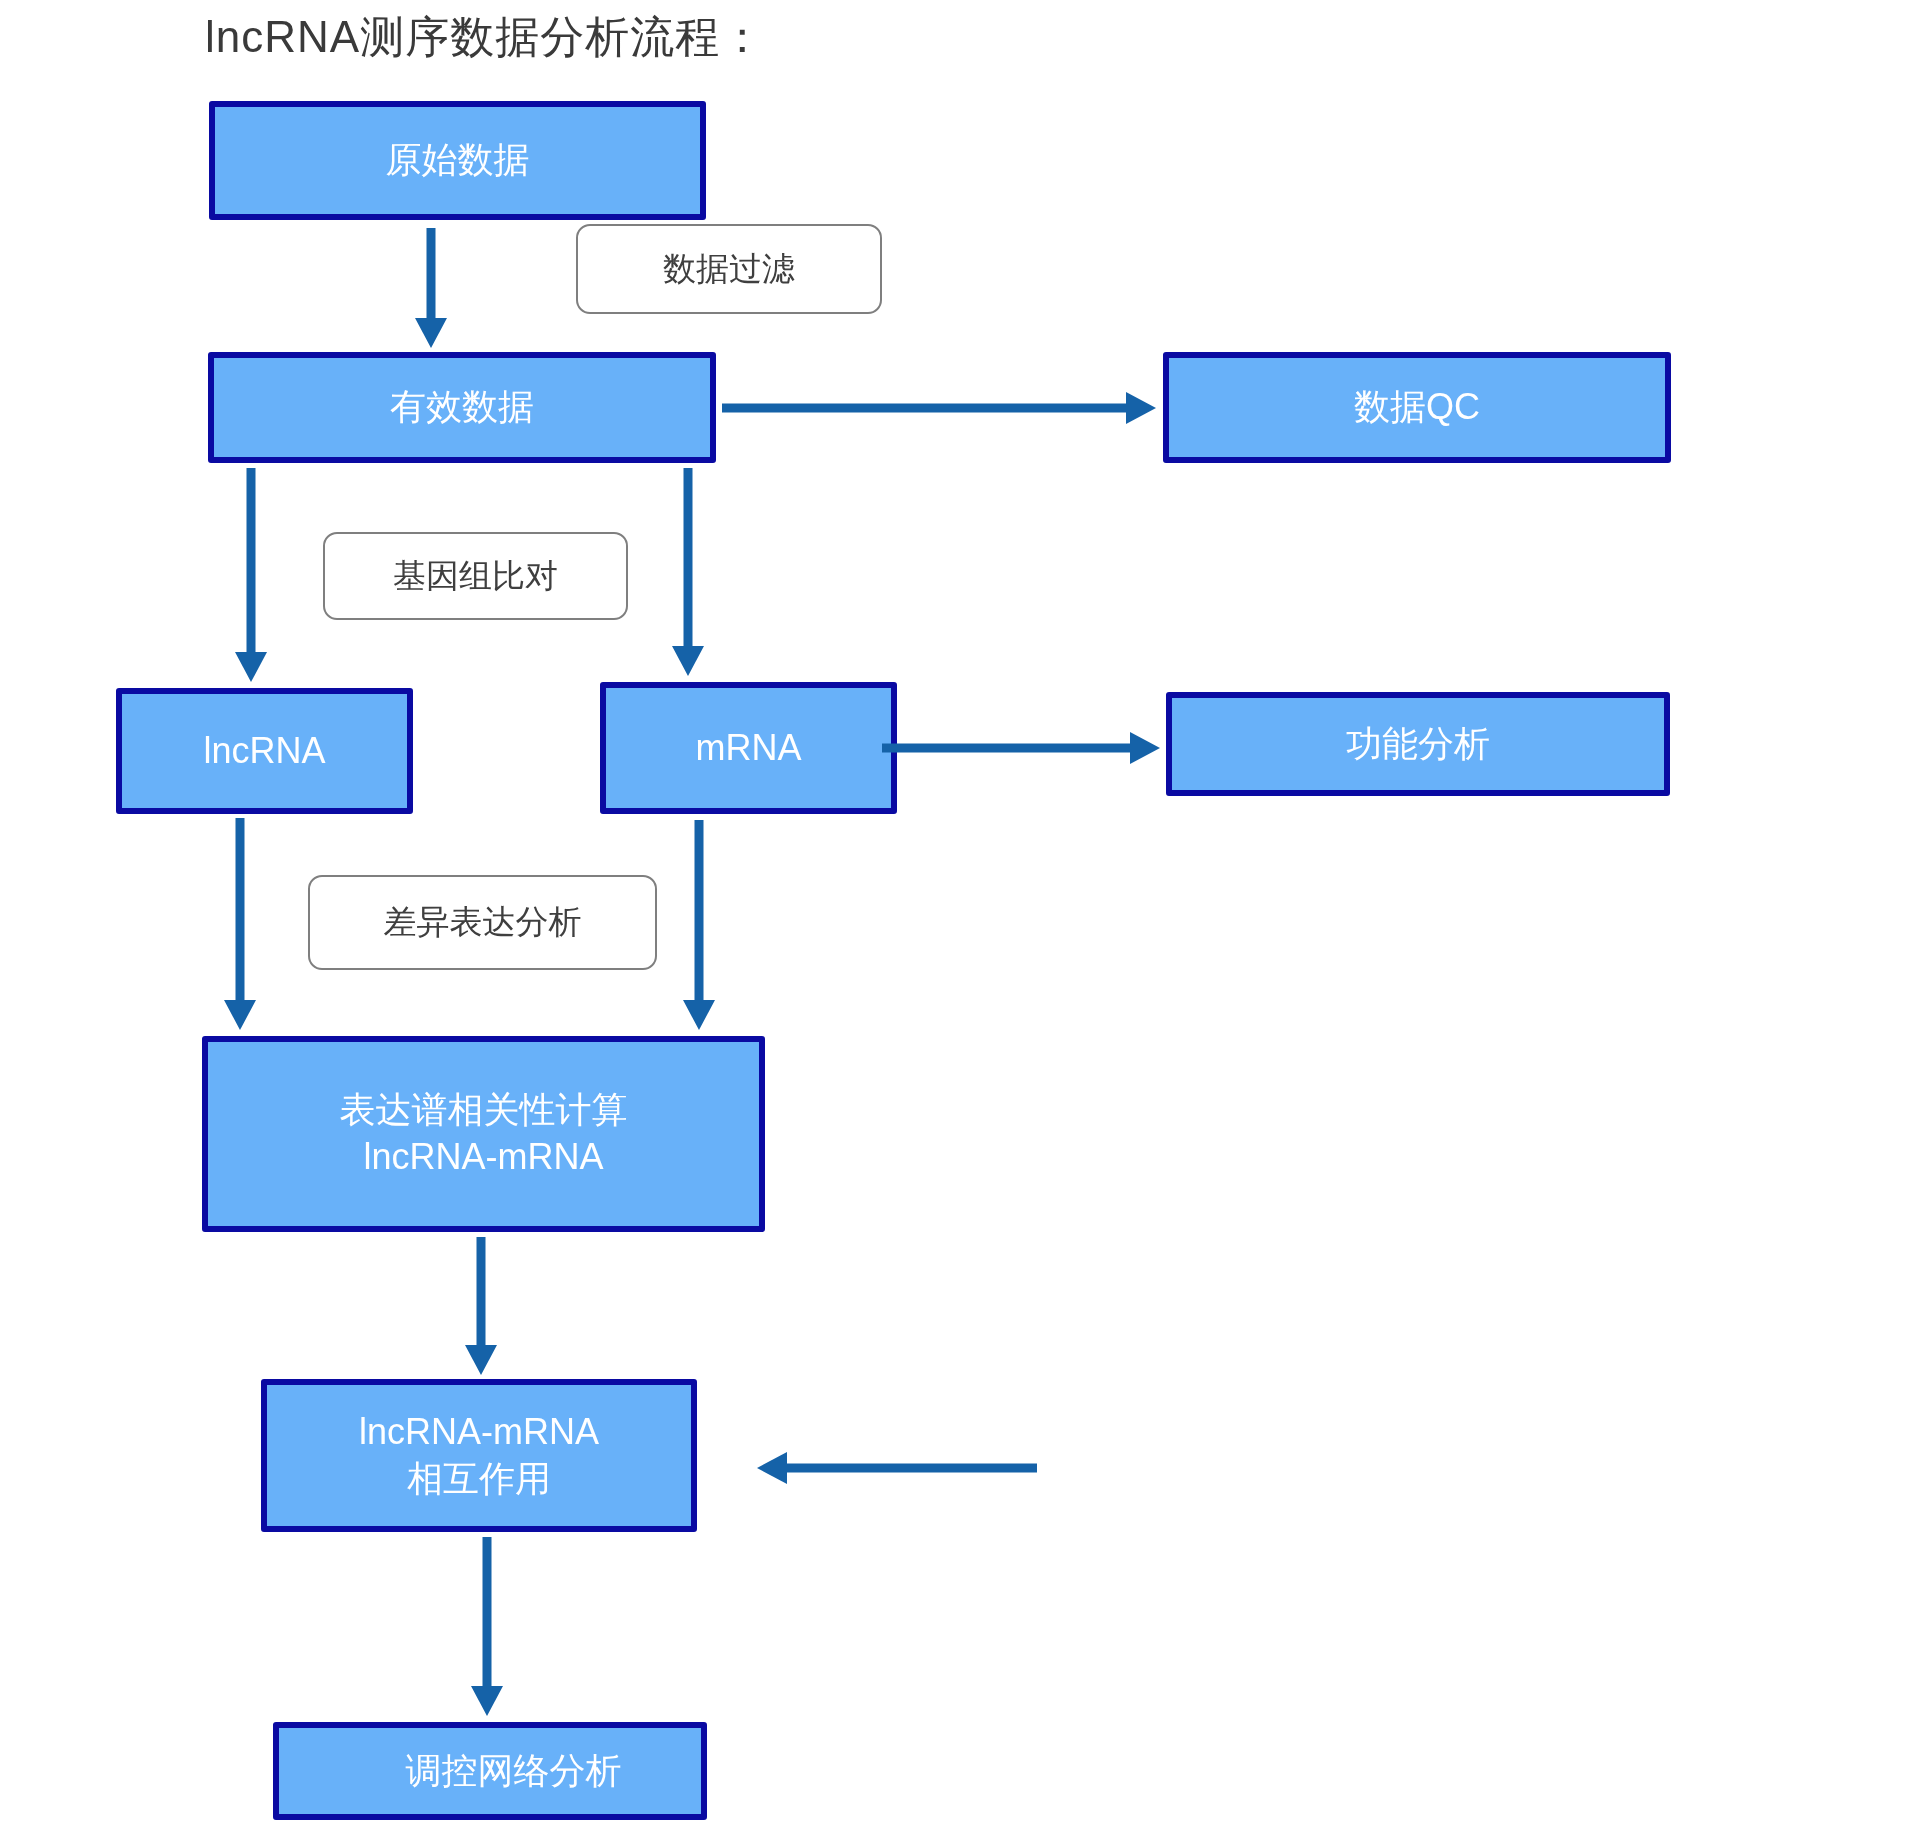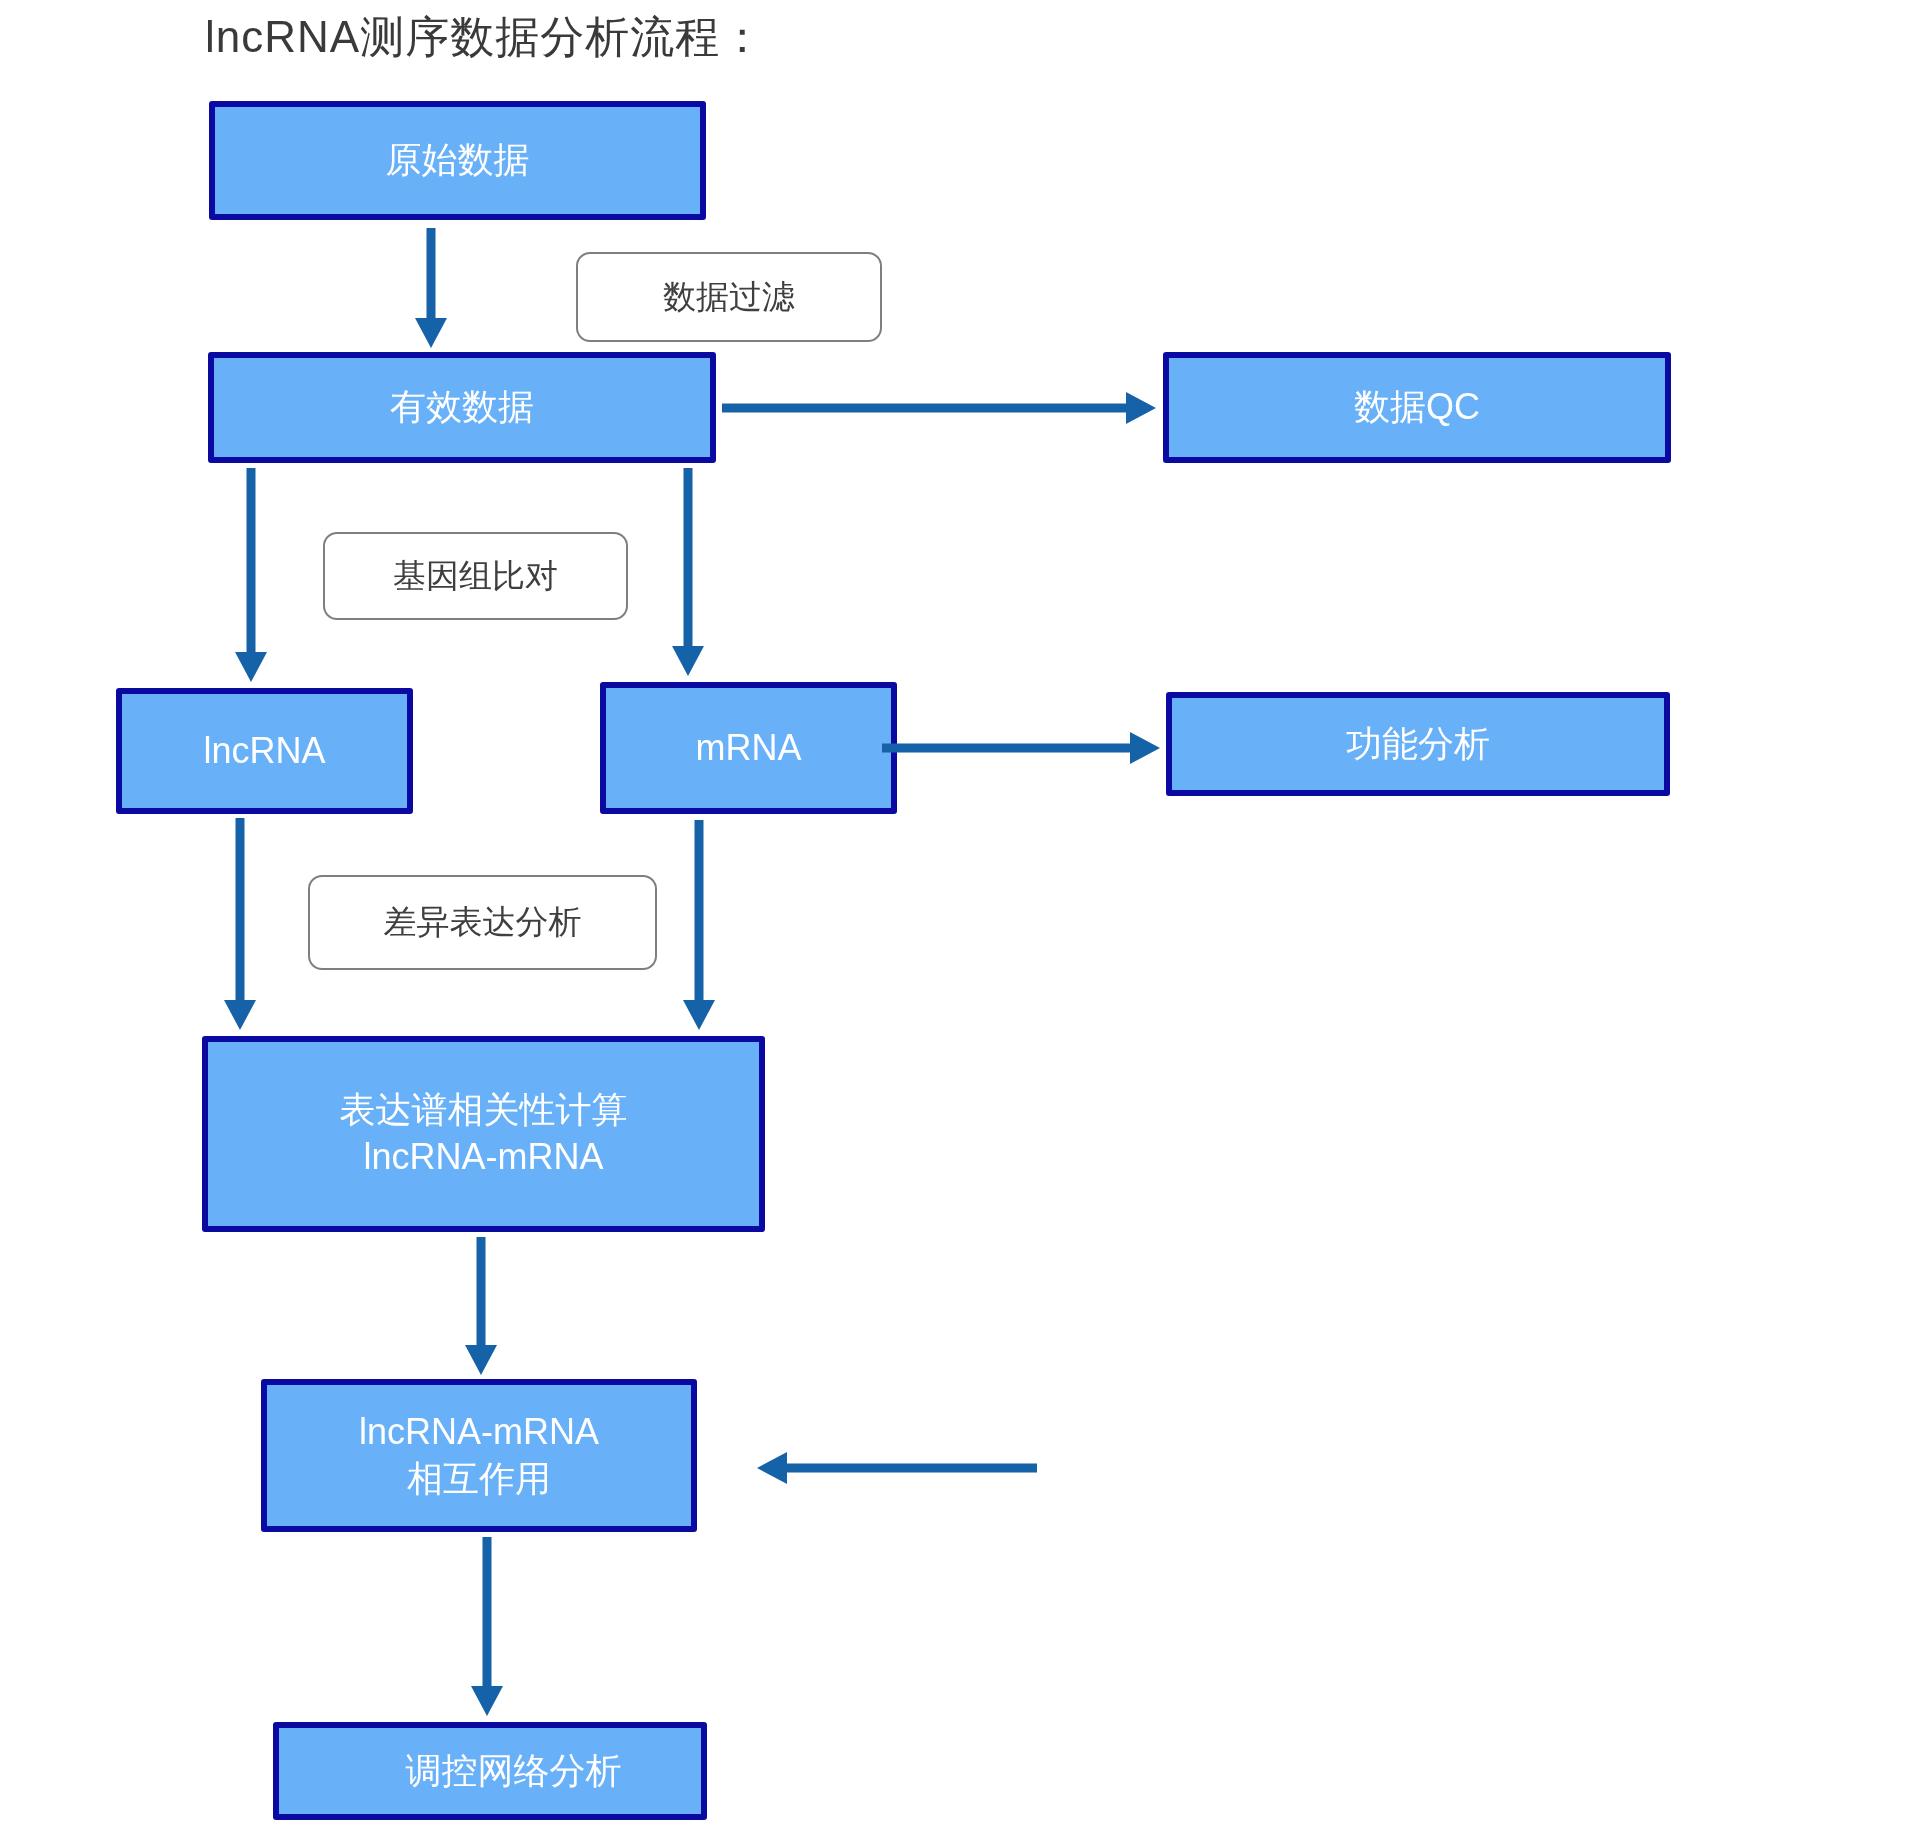--- a/index.html
+++ b/index.html
@@ -97,21 +97,21 @@
   <div class="node" style="left:261px;top:1379px;width:436px;height:153px;">
     <span>lncRNA-mRNA</span>
     <span>相互作用</span>
   </div>
 
 
   <div class="node" style="left:273px;top:1722px;width:434px;height:98px;padding-left:47px;">
     <span>调控网络分析</span>
   </div>
 
-  <div class="label-node" style="left:576px;top:252px;width:306px;height:90px;">
+  <div class="label-node" style="left:576px;top:224px;width:306px;height:90px;">
     <span>数据过滤</span>
   </div>
 
   <div class="label-node" style="left:323px;top:532px;width:305px;height:88px;">
     <span>基因组比对</span>
   </div>
 
   <div class="label-node" style="left:308px;top:875px;width:349px;height:95px;">
     <span>差异表达分析</span>
   </div>

